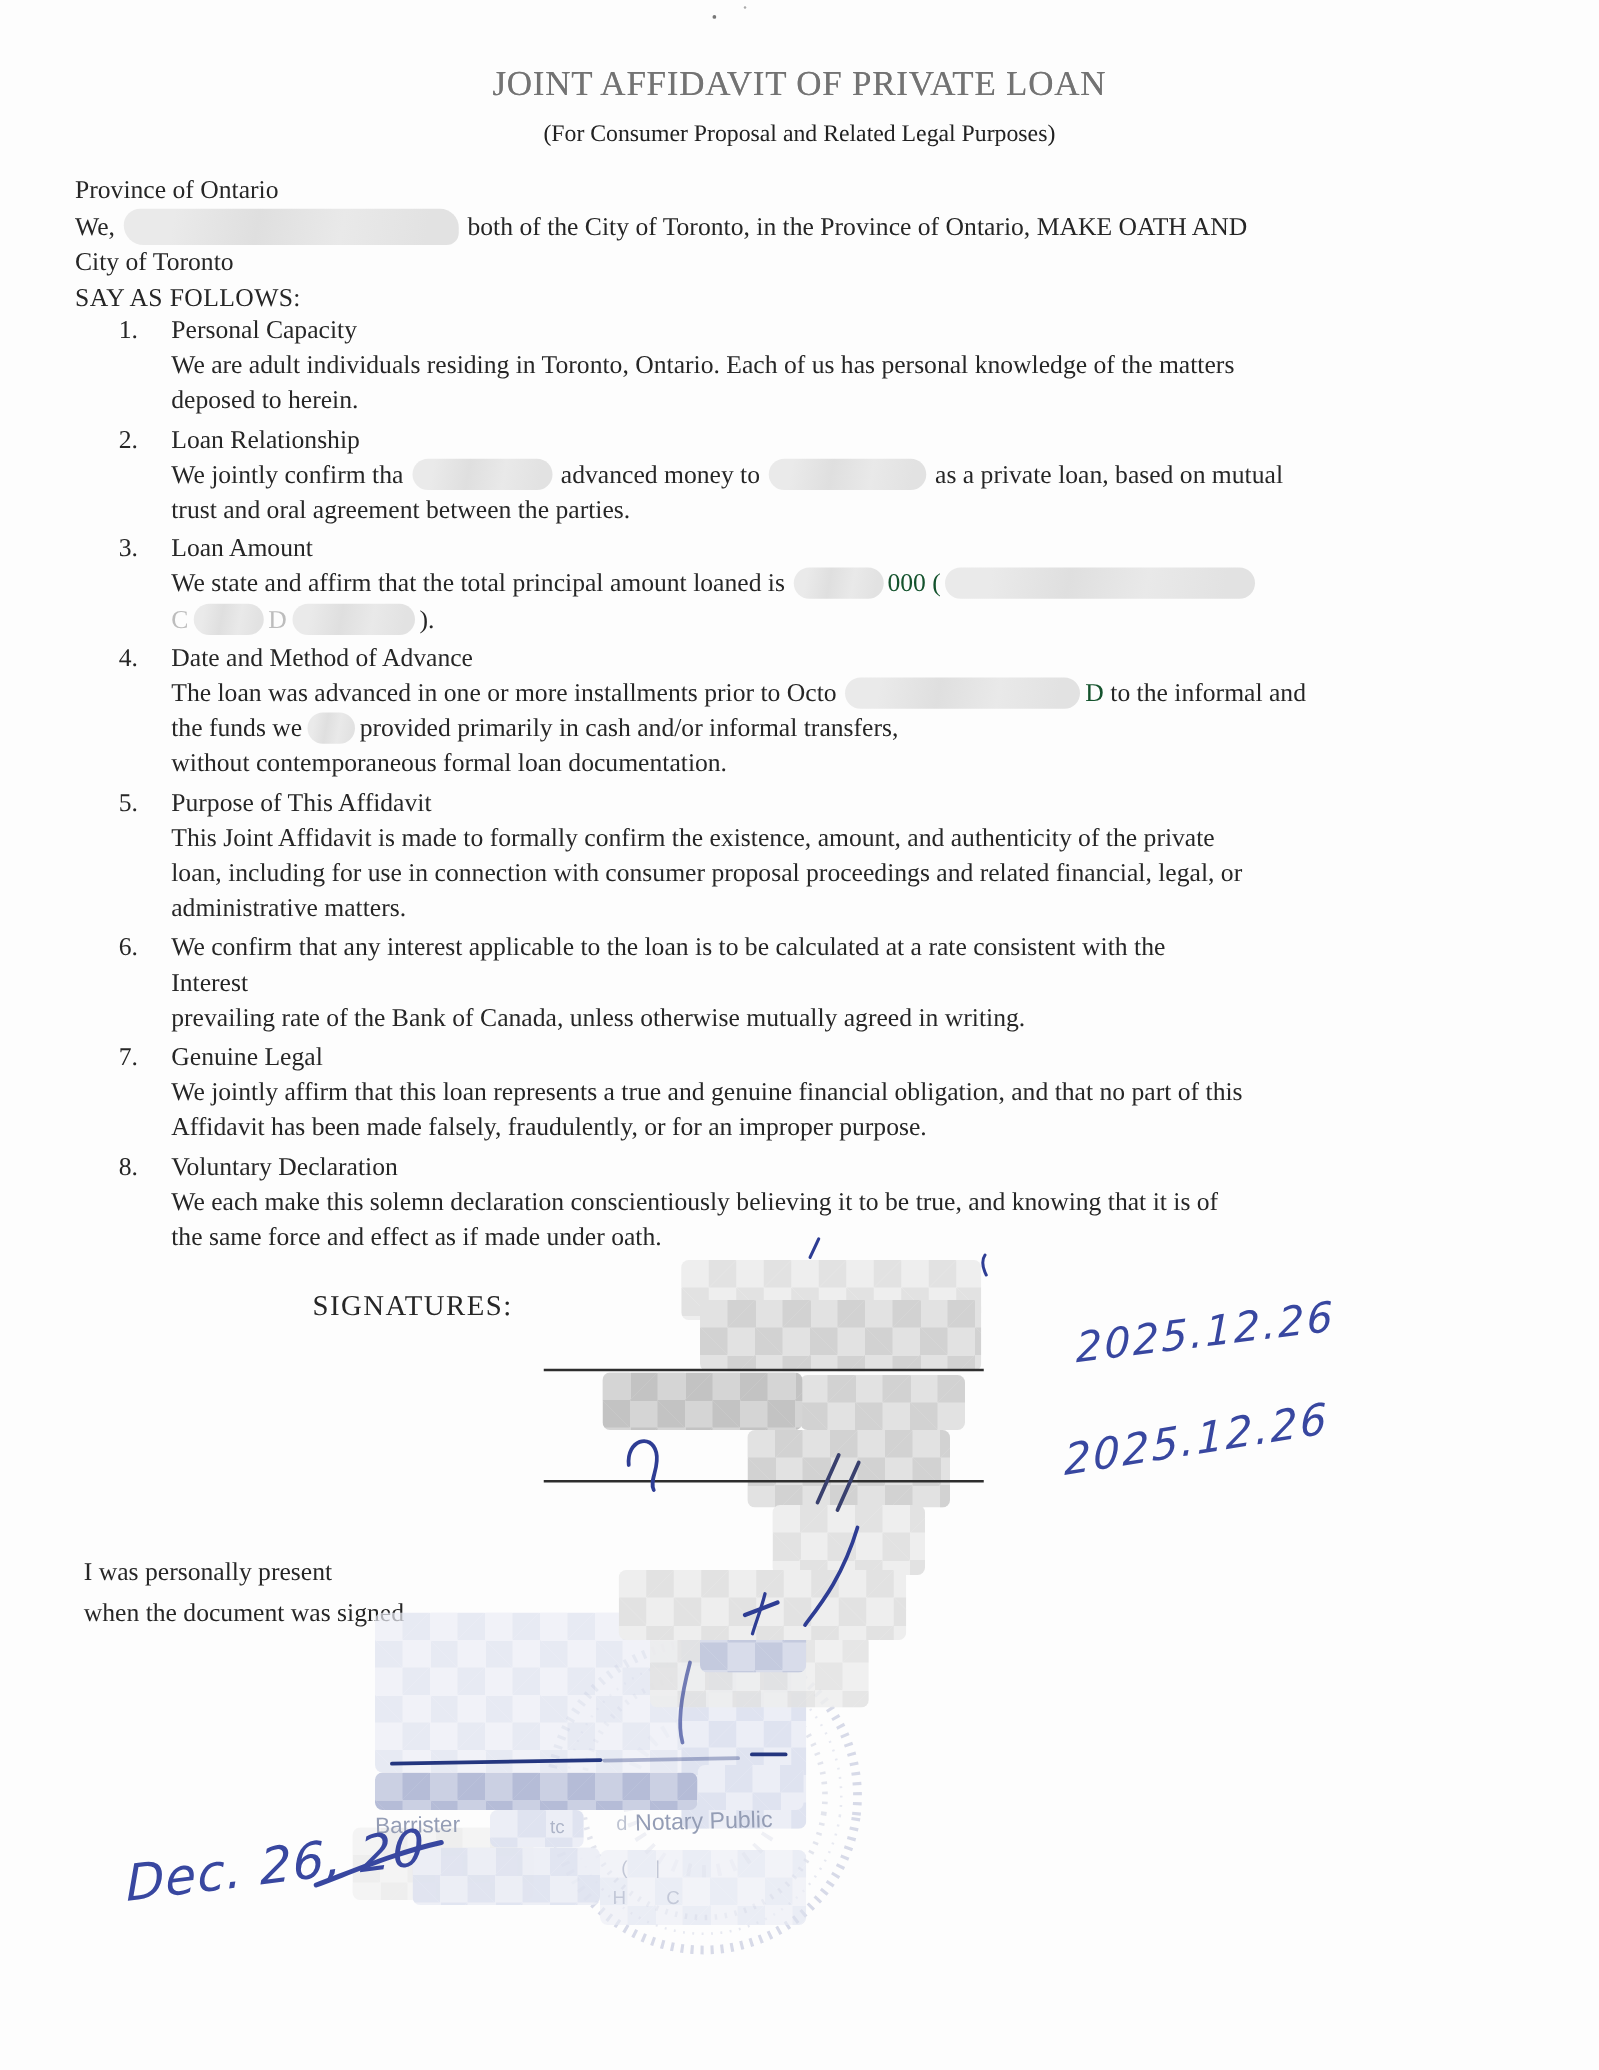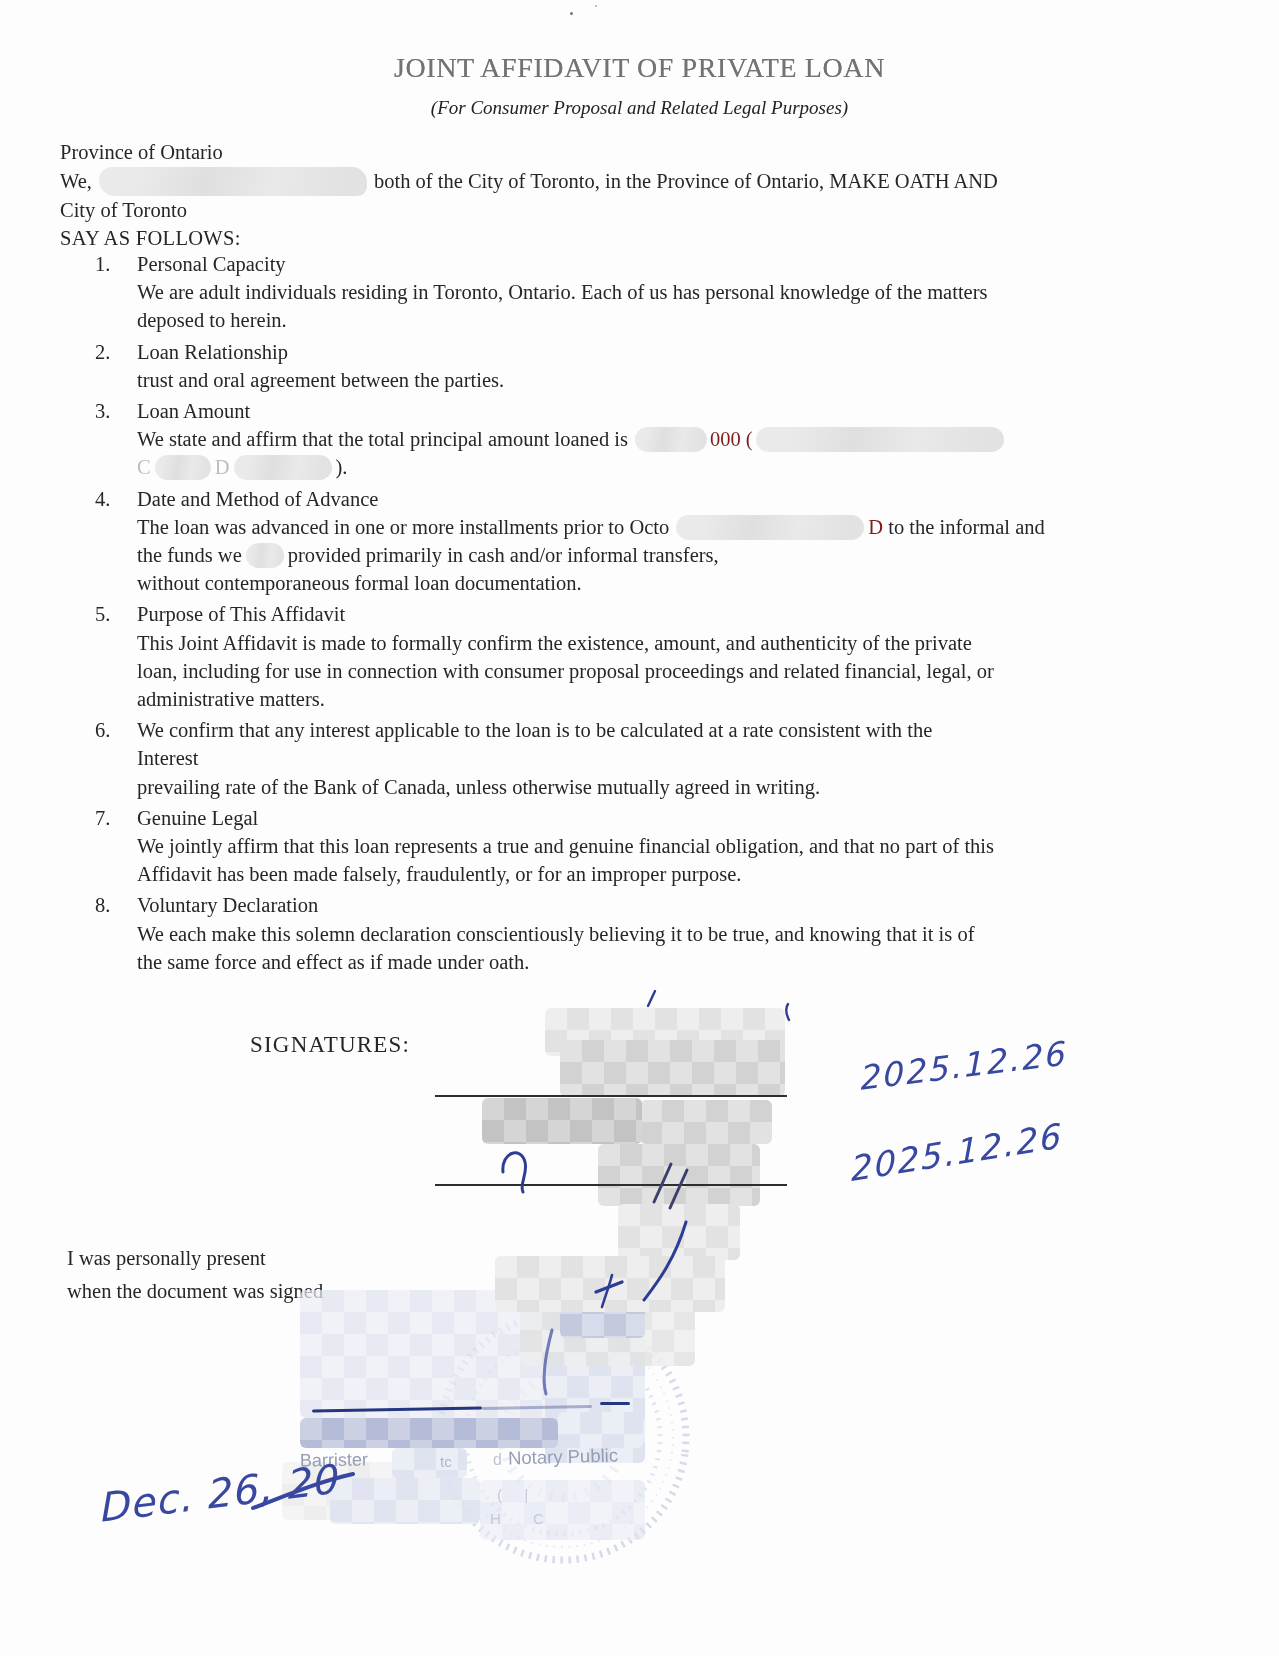--- a/index.html
+++ b/index.html
@@ -3,42 +3,42 @@
 <meta charset="utf-8">
 <style>
   html,body{margin:0;padding:0;background:#ffffff;}
   .page{position:relative;width:1279px;height:1656px;background:#fdfdfd;overflow:hidden;
         font-family:"Liberation Serif",serif;color:#262626;}
   .page *{box-sizing:border-box;}
 
   
   .hdr{position:absolute;top:52px;left:0;width:100%;text-align:center;}
   .title{font-size:28px;letter-spacing:.6px;color:#737373;text-shadow:0 0 .4px rgba(0,0,0,.4);}
-  .subtitle{font-size:19px;font-style:italic;margin-top:13px;color:#222;}
+  .subtitle{font-size:19px;margin-top:13px;color:#222;}
 
   
   .intro{position:absolute;left:60px;top:138px;font-size:20.5px;line-height:28.5px;white-space:nowrap;}
   .say{letter-spacing:.3px;}
 
   
   .list{position:absolute;left:95px;top:250px;width:1110px;font-size:20.5px;line-height:28.2px;}
   .item{display:flex;margin-bottom:3px;}
   .item .num{width:42px;flex:none;}
   .item .content{flex:1;}
   .bl{white-space:nowrap;}
 
   
   .blob{display:inline-block;height:25px;vertical-align:-6px;border-radius:13px;margin:0 7px;
         background:linear-gradient(100deg,#eaeaea 15%,#dfdfdf 40%,#e9e9e9 65%,#e2e2e2 90%);}
   .we-blob{width:268px;height:29px;vertical-align:-8px;border-radius:15px 17px 11px 18px;}
   .bw1{width:112px;} .bw2{width:126px;}
   .bw3{width:72px;margin-right:3px;} .bw4{width:248px;margin-left:3px;}
   .bw5{width:56px;margin:0 4px;} .bw6{width:98px;margin:0 4px;}
   .bw7{width:188px;margin-right:4px;} .bw8{width:38px;margin:0 4px;}
-  .faint{color:#7f1d1d;} .fainter{color:#bdbdbd;}
+  .faint{color:#14532d;} .fainter{color:#bdbdbd;}
 
   
   .mosaic{position:absolute;border-radius:6px;background-color:var(--bg);
     background-image:
       linear-gradient(45deg, var(--c) 25%, transparent 25%),
       linear-gradient(-45deg, var(--c) 25%, transparent 25%),
       linear-gradient(45deg, transparent 75%, var(--c) 75%),
       linear-gradient(-45deg, transparent 75%, var(--c) 75%);
     background-size:44px 44px;
     background-position:0 0, 0 22px, 22px -22px, -22px 0;}
@@ -111,20 +111,21 @@
         <div class="bl">Personal Capacity</div>
         <div class="bl">We are adult individuals residing in Toronto, Ontario. Each of us has personal knowledge of the matters</div>
         <div class="bl">deposed to herein.</div>
       </div>
     </div>
 
     <div class="item">
       <div class="num">2.</div>
       <div class="content">
         <div class="bl">Loan Relationship</div>
+        <div class="bl"><span>We jointly confirm tha</span><span class="blob bw1"></span><span>advanced money to</span><span class="blob bw2"></span><span>as a private loan, based on mutual</span></div>
         <div class="bl">trust and oral agreement between the parties.</div>
       </div>
     </div>
 
     <div class="item">
       <div class="num">3.</div>
       <div class="content">
         <div class="bl">Loan Amount</div>
         <div class="bl"><span>We state and affirm that the total principal amount loaned is</span><span class="blob bw3"></span><span class="faint">000 (</span><span class="blob bw4"></span></div>
         <div class="bl"><span class="fainter">C</span><span class="blob bw5"></span><span class="fainter">D</span><span class="blob bw6"></span><span>).</span></div>

